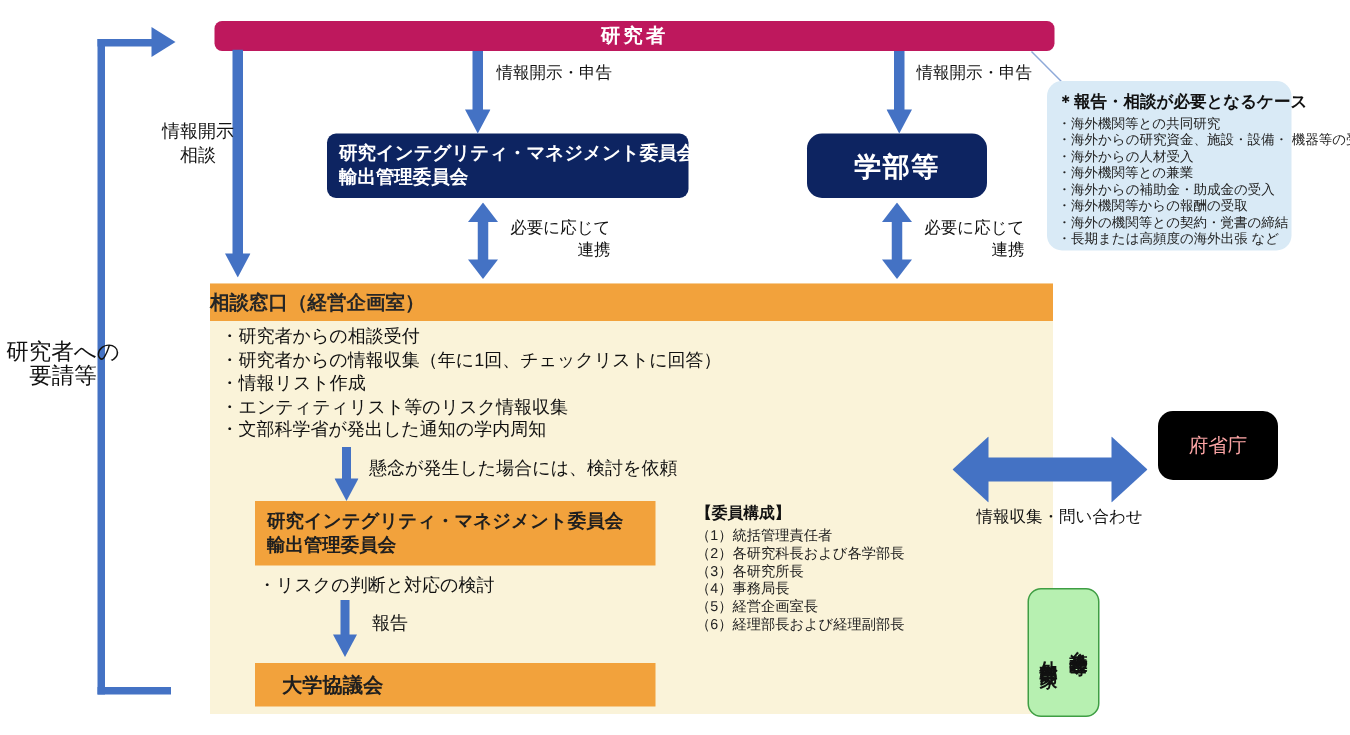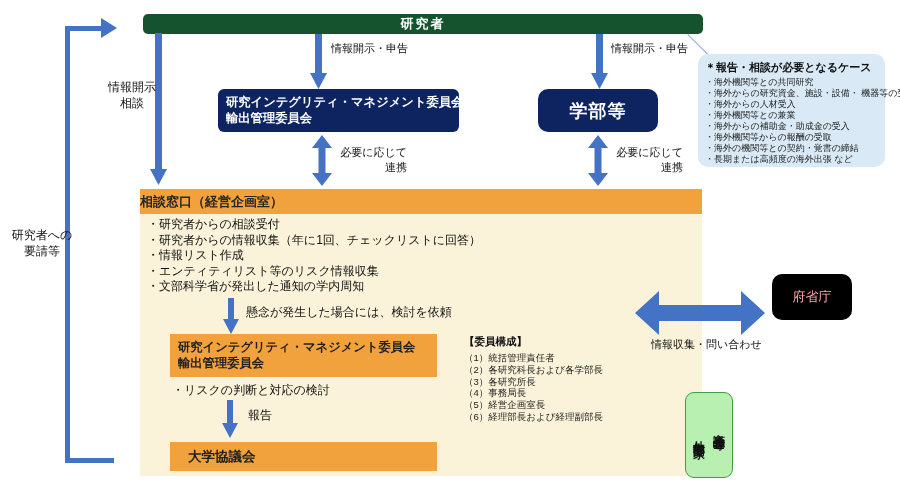--- a/index.html
+++ b/index.html
@@ -2,42 +2,42 @@
 <html><head>
 <meta charset="utf-8">
 <style>
   html,body{margin:0;padding:0;background:#fff;}
   #canvas{
     position:relative;width:900px;height:490px;background:#ffffff;overflow:hidden;
     font-family:"Liberation Sans","DejaVu Sans",sans-serif;color:#1a1a1a;
   }
   .abs{position:absolute;}
   
-  .top-bar{left:143px;top:14px;width:560px;height:20px;background:#14532d;border-radius:5px;
+  .top-bar{left:143px;top:14px;width:560px;height:20px;background:#be185d;border-radius:5px;
     display:flex;align-items:center;justify-content:center;color:#fff;font-size:13px;font-weight:bold;letter-spacing:2px;}
   
   .loop-line{background:#4472C4;}
   .loop-v{left:65px;top:26px;width:5px;height:437px;}
   .loop-top{left:65px;top:26px;width:37px;height:5px;}
   .loop-bottom{left:65px;top:458px;width:49px;height:5px;}
   .loop-head{left:101px;top:18px;width:0;height:0;border-top:10px solid transparent;
     border-bottom:10px solid transparent;border-left:16px solid #4472C4;}
-  .loop-label{left:2px;top:227px;width:80px;text-align:center;font-size:12px;line-height:16px;color:#111;}
+  .loop-label{left:2px;top:227px;width:80px;text-align:center;font-size:15px;line-height:16px;color:#111;}
   
   .lbl{font-size:11px;color:#111;white-space:nowrap;}
   .lbl-2line{text-align:right;line-height:15px;}
   .disclosure-consult{left:96px;top:79px;width:72px;font-size:12px;line-height:16px;text-align:center;color:#111;}
   
   .navy-box{background:#0D2461;color:#fff;font-weight:bold;}
   .committee-top{left:218px;top:89px;width:241px;height:43px;border-radius:6px;
     padding:5px 8px;box-sizing:border-box;font-size:12.3px;line-height:16px;white-space:nowrap;}
   .faculty{left:538px;top:89px;width:120px;height:43px;border-radius:10px;
     display:flex;align-items:center;justify-content:center;font-size:18px;letter-spacing:1px;}
   
-  .cases{left:698px;top:54px;width:187px;height:113px;background:#D9EAF6;border-radius:10px;
+  .cases{left:698px;top:54px;width:163px;height:113px;background:#D9EAF6;border-radius:10px;
     padding:6px 7px;box-sizing:border-box;}
   .cases-title{font-size:11px;font-weight:bold;color:#111;margin-bottom:2px;white-space:nowrap;}
   .cases-item{font-size:9px;line-height:11px;color:#222;white-space:nowrap;}
   .connector{left:688px;top:34px;width:28px;height:0;border-top:1.5px solid #8EA9D8;
     transform:rotate(45deg);transform-origin:left top;}
   
   .cream{left:140px;top:189px;width:562px;height:287px;background:#FAF3D9;}
   .panel-header{left:140px;top:189px;width:562px;height:25px;background:#F2A23C;
     font-size:13px;font-weight:bold;color:#262626;line-height:25px;box-sizing:border-box;}
   .tasks{left:147px;top:217px;font-size:12px;line-height:15.5px;color:#111;white-space:nowrap;}

